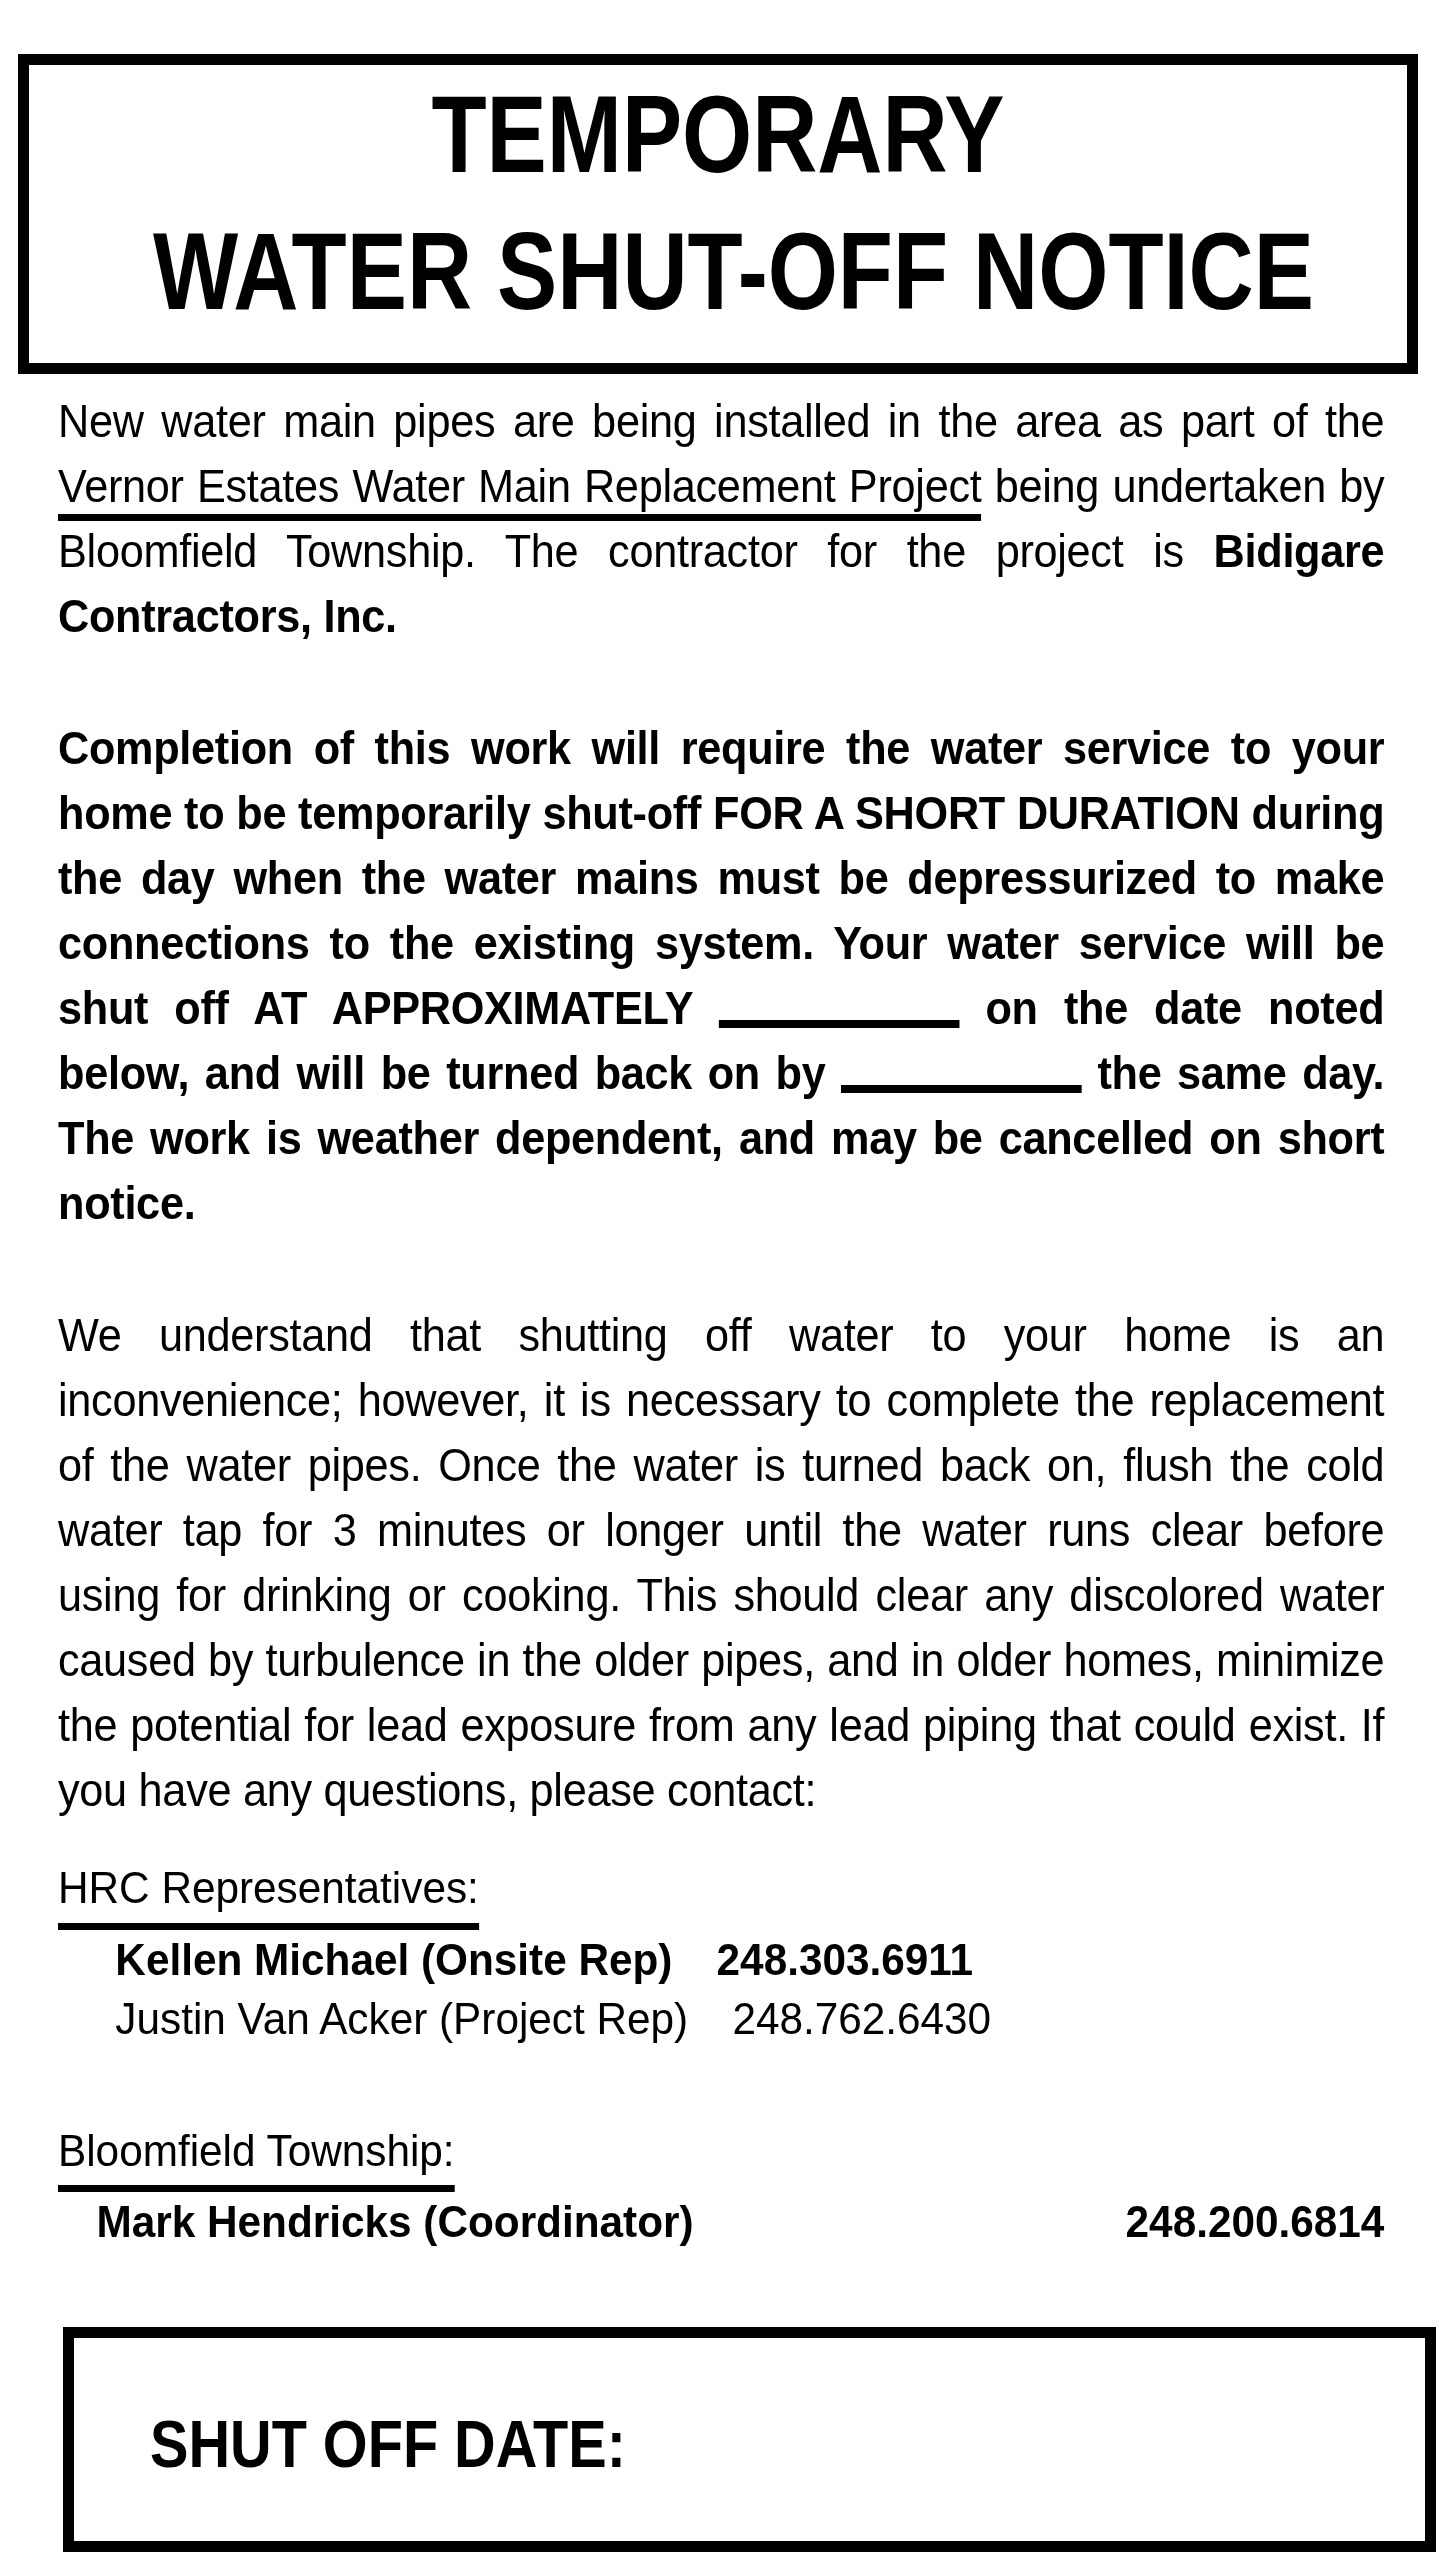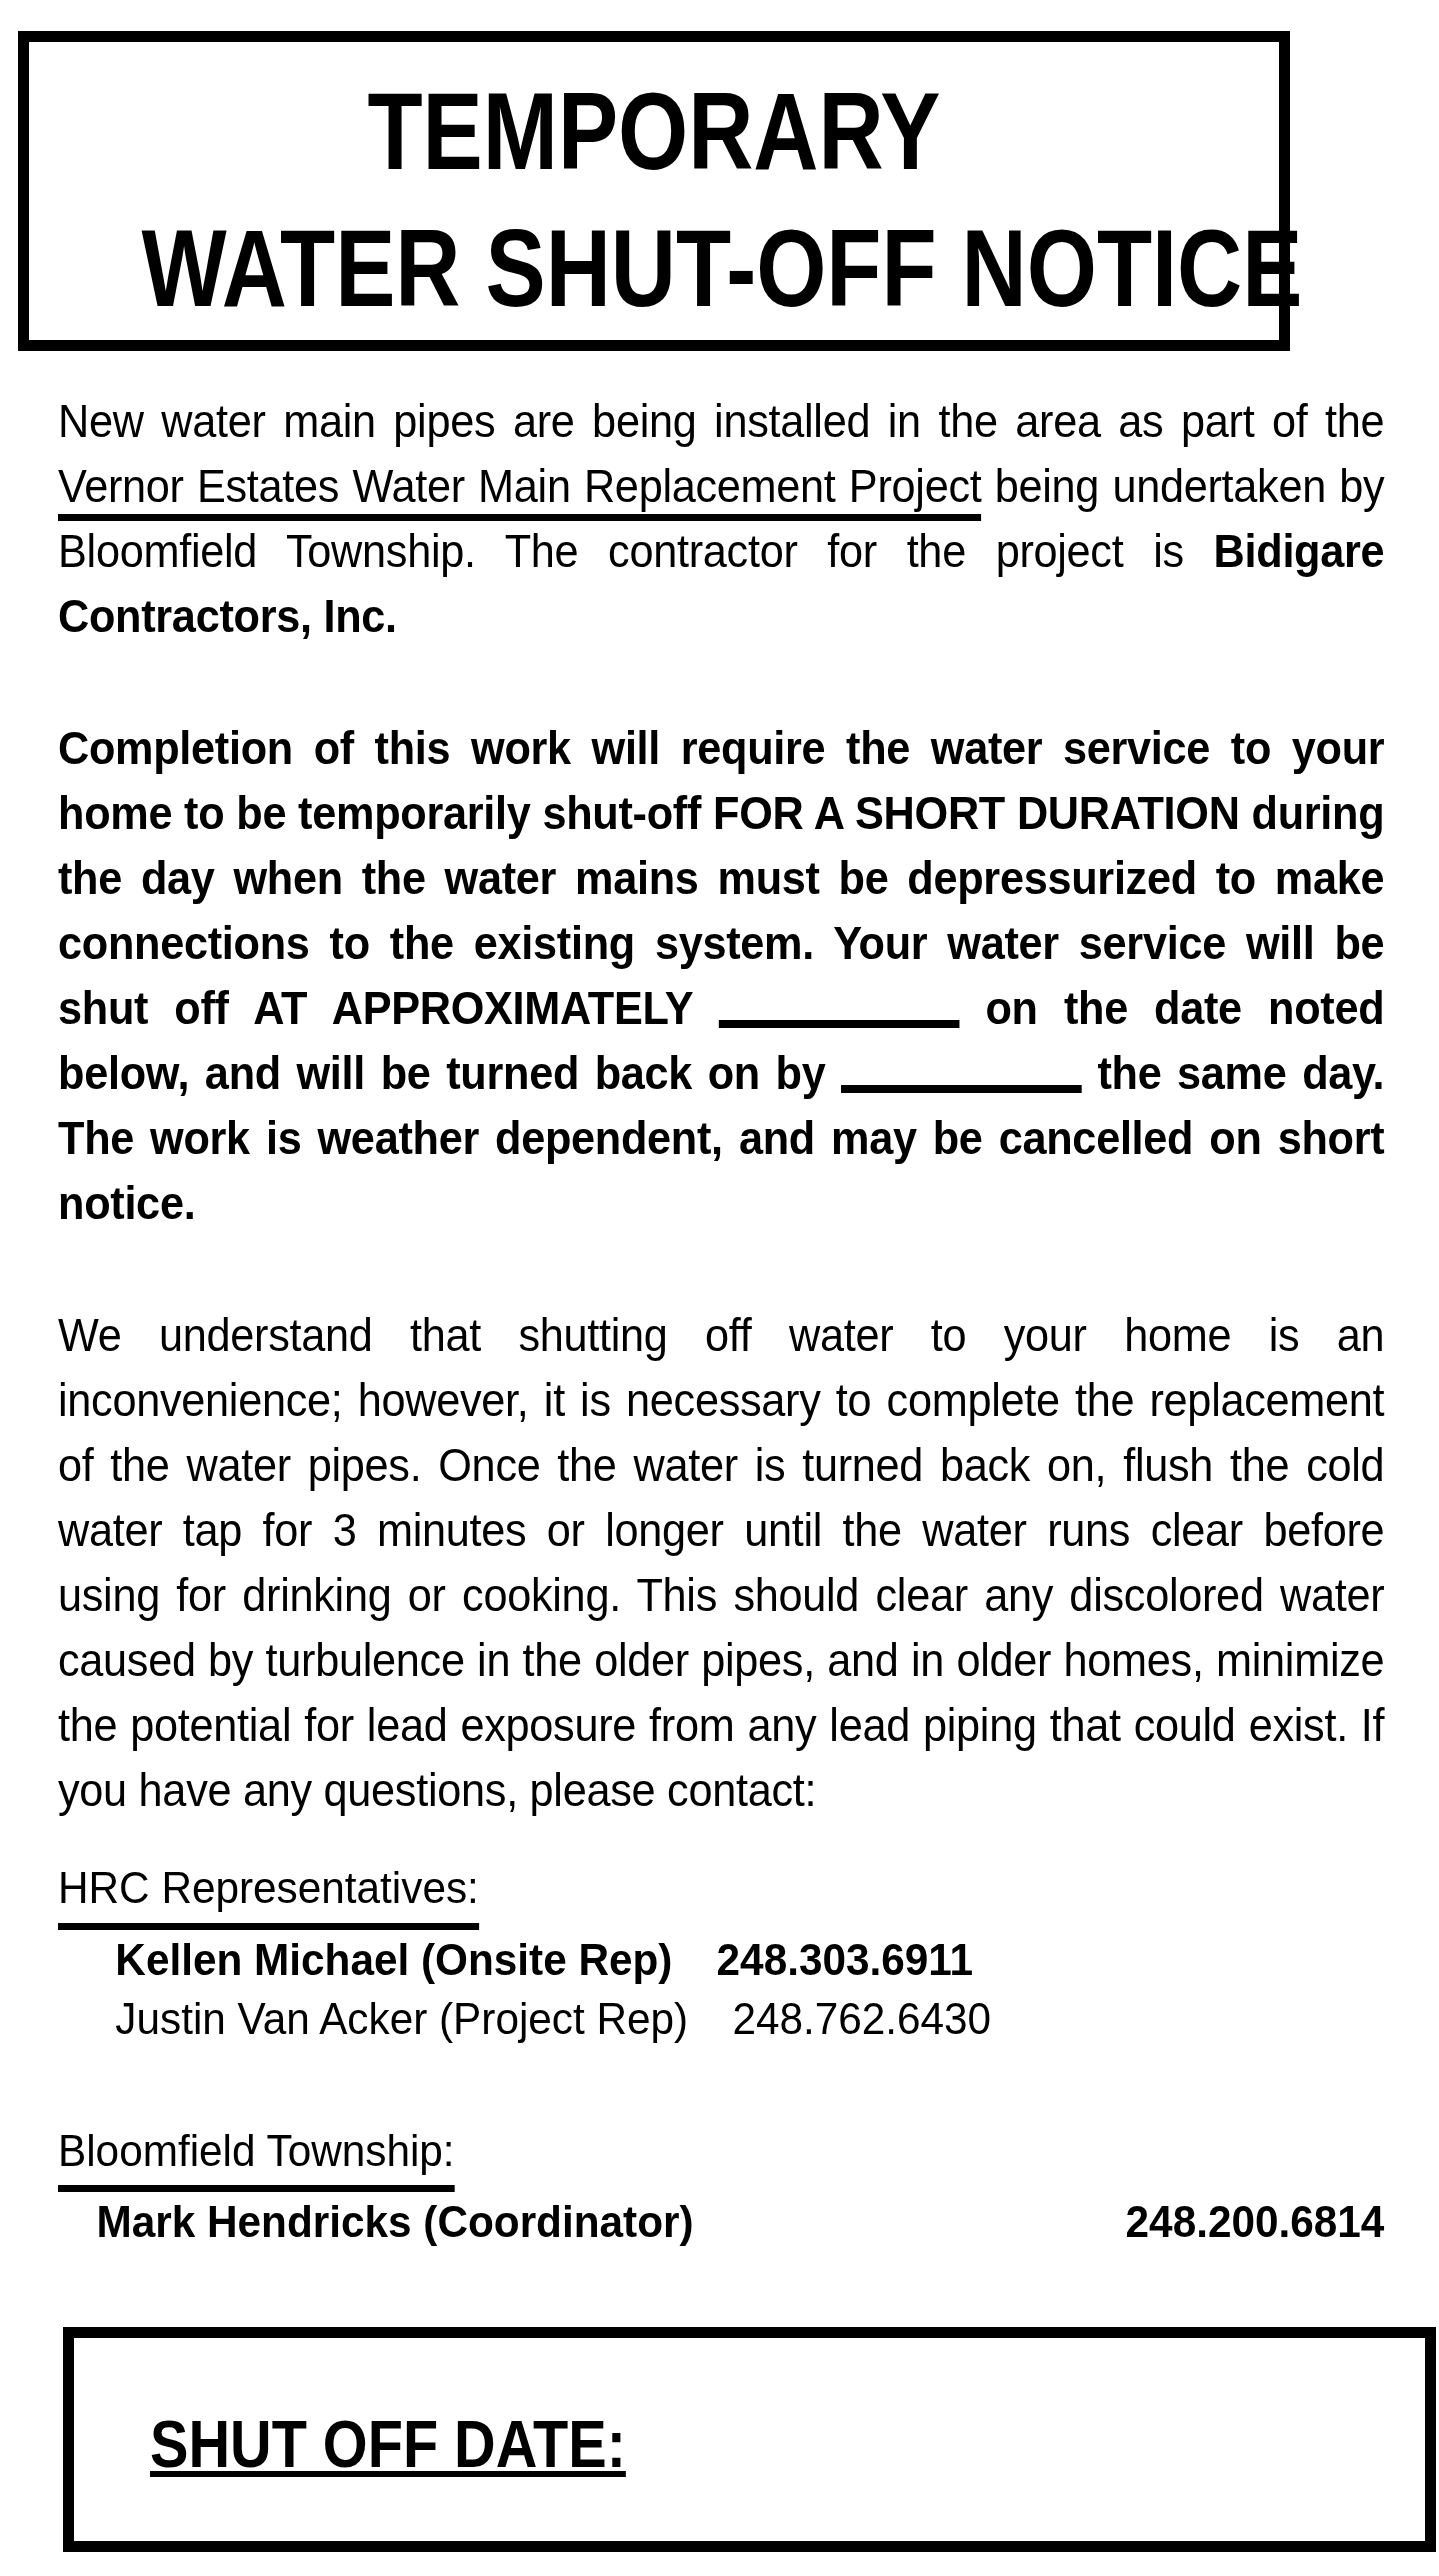--- a/index.html
+++ b/index.html
@@ -10,26 +10,25 @@
     overflow: hidden;
   }
   .page {
     position: relative;
     width: 1439px; height: 2576px;
     background: #ffffff;
   }
 
   
   .title-box {
-    position: absolute; left: 18px; top: 31px;
-    width: 1272px; height: 320px;
+    position: absolute; left: 18px; top: 54px;
+    width: 1400px; height: 320px;
     border: 11.7px solid #000;
     box-sizing: border-box;
     text-align: center;
-    padding-top: 20px;
   }
   .title-line {
     font-weight: bold;
     font-size: 110px;
     line-height: 137px;
     white-space: nowrap;
     transform: scaleX(0.82);
     letter-spacing: 0px;
   }
 
@@ -85,21 +84,20 @@
   }
   .contact-row.spread .contact-phone { margin-left: 0; }
 
   
   .footer-box {
     position: absolute; left: 63px; top: 2327px;
     width: 1373px; height: 225px;
     border: 11.7px solid #000;
     box-sizing: border-box;
     background: #ffffff;
-    text-decoration: underline;
   }
   .footer-label {
     margin: 67px 0 0 76px;
     font-weight: bold;
     font-size: 67px;
     white-space: nowrap;
     transform: scaleX(0.86);
     transform-origin: 0 50%;
   }
 </style>

